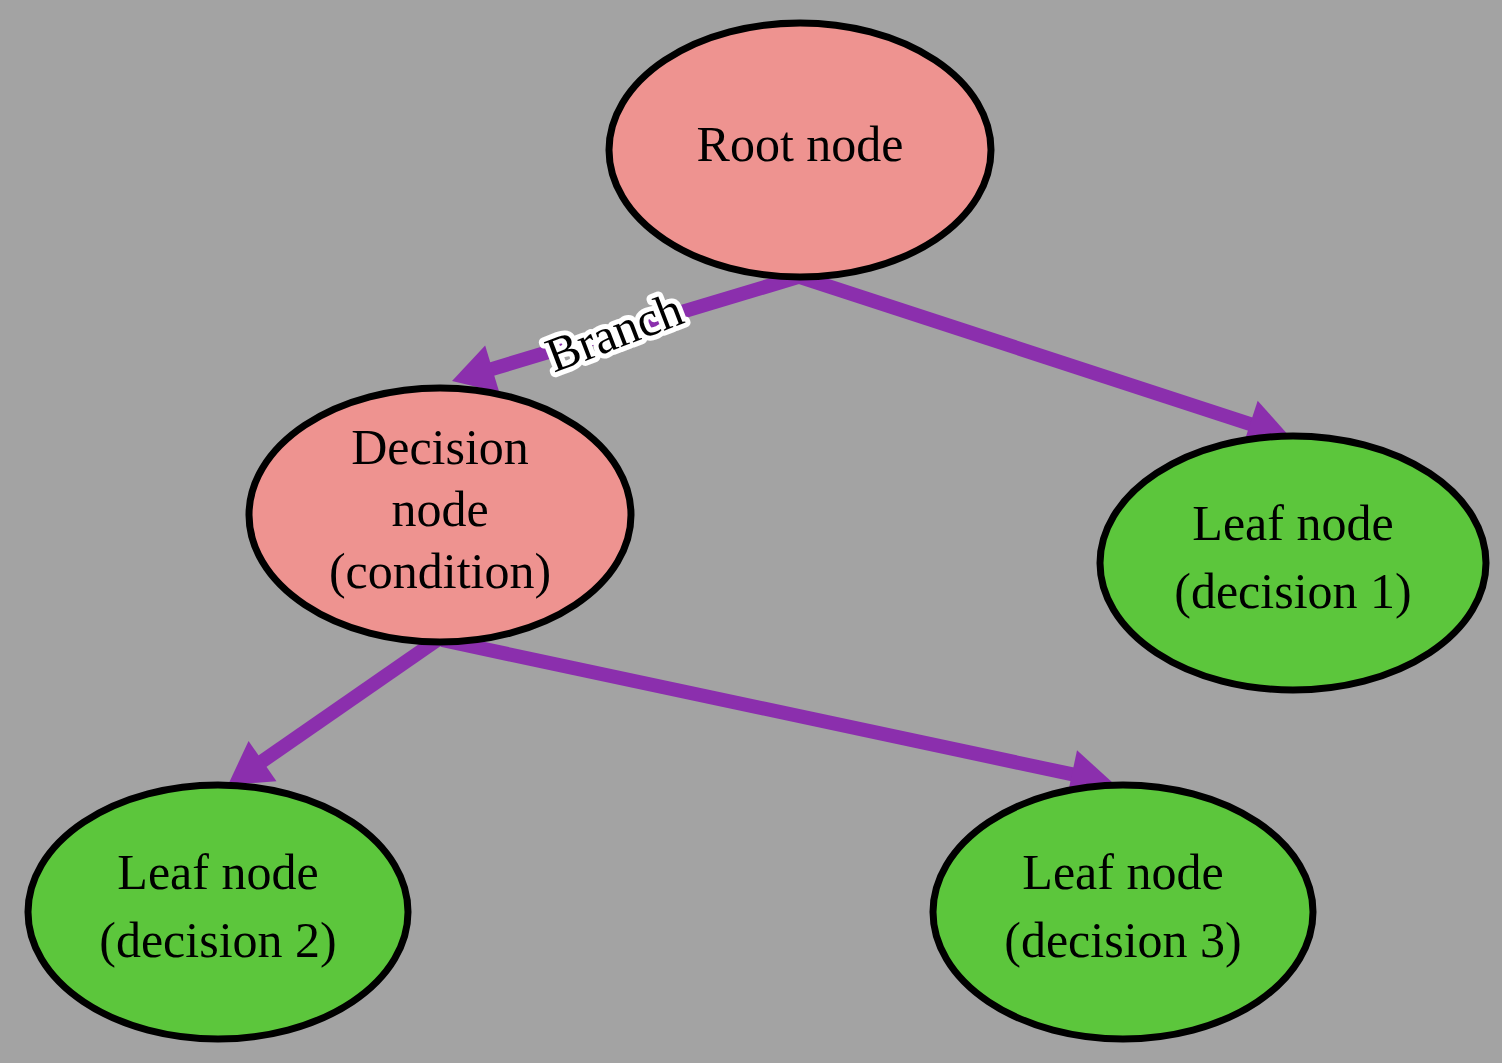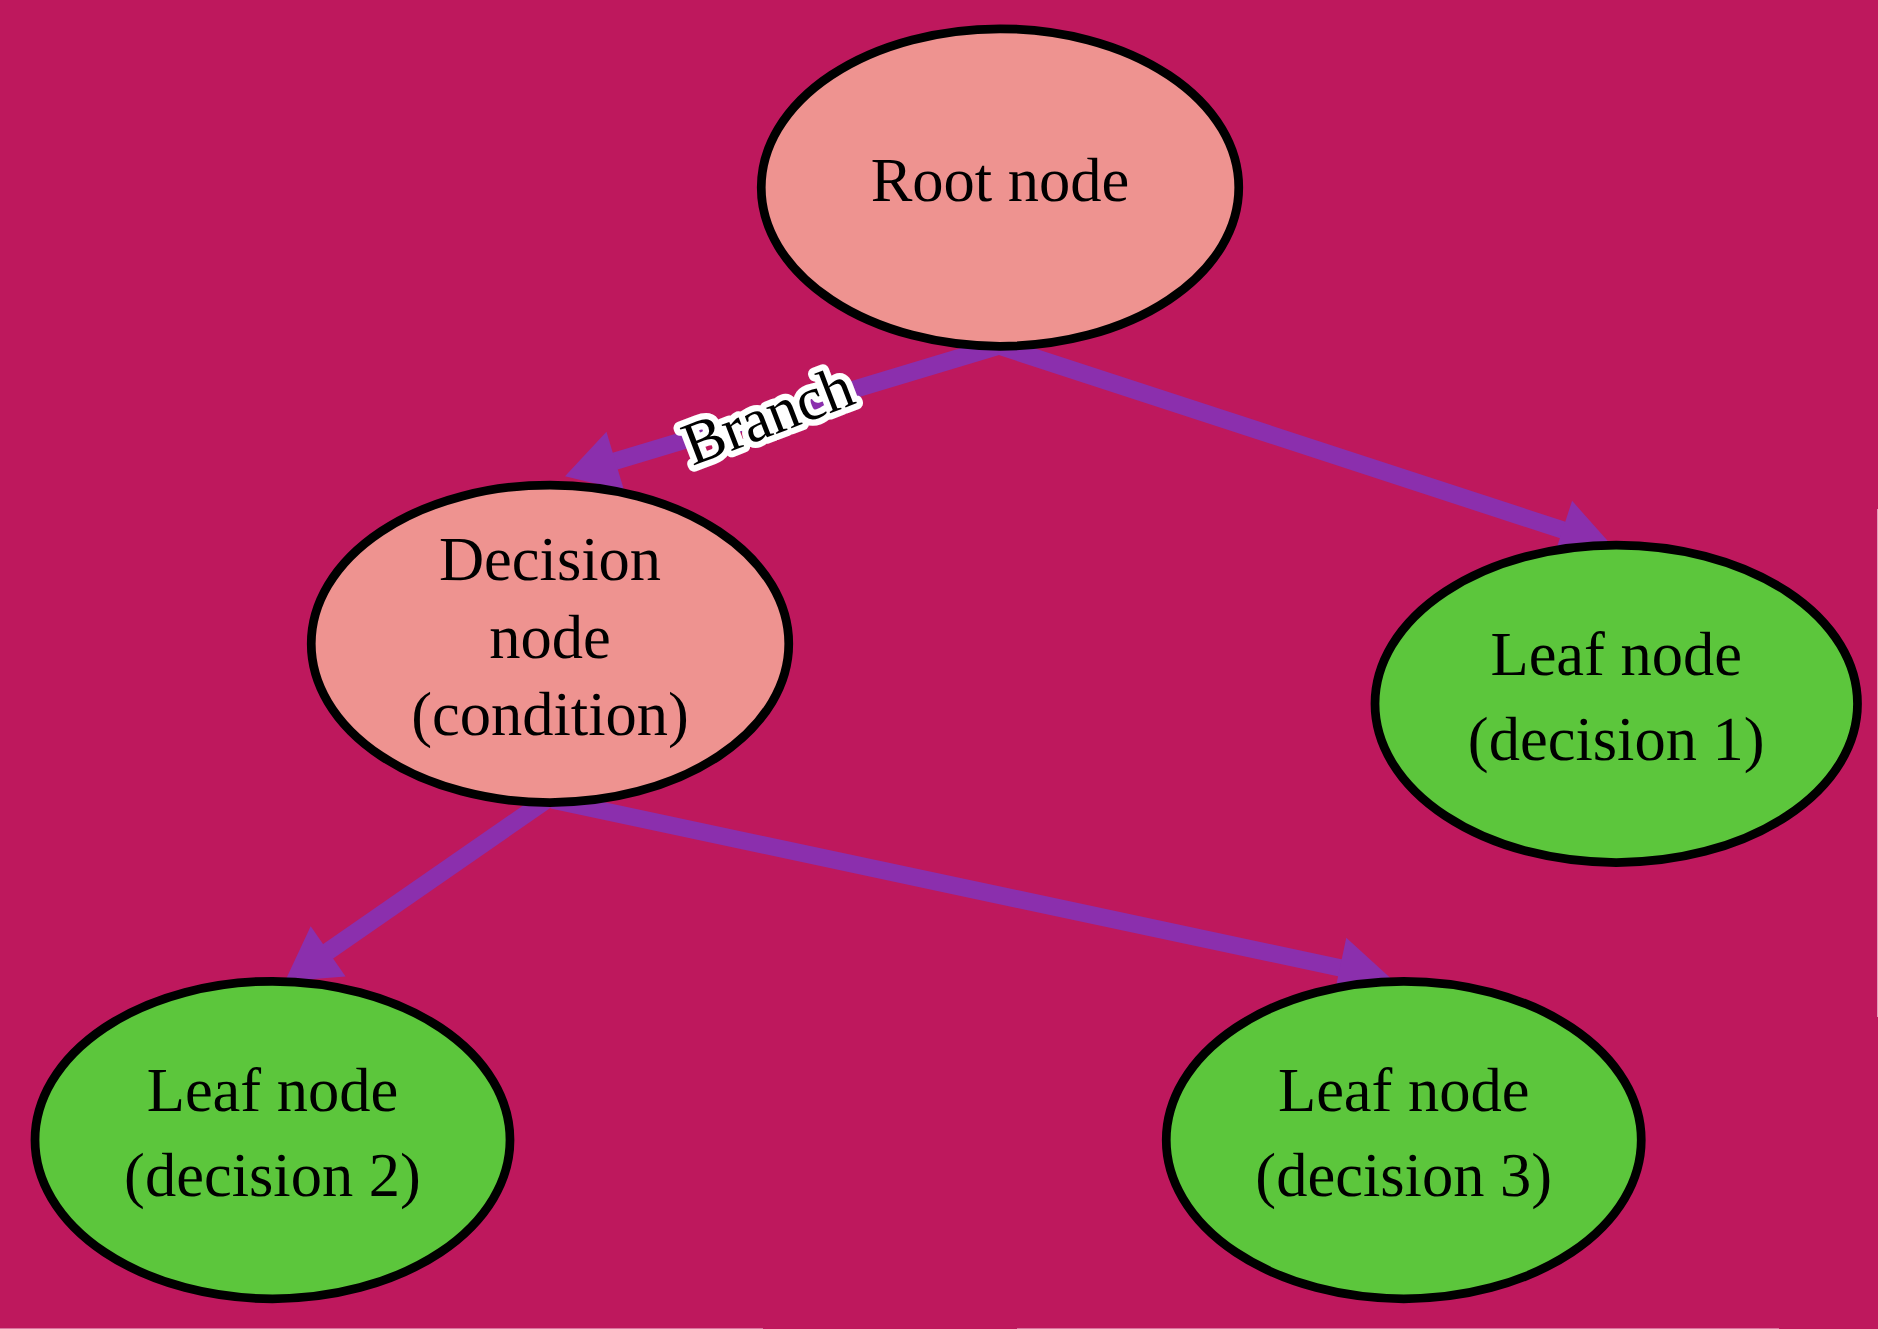--- a/index.html
+++ b/index.html
@@ -11,21 +11,21 @@
   body {
     width: 1502px;
     height: 1063px;
     overflow: hidden;
     font-family: "Liberation Serif", "DejaVu Serif", serif;
   }
   #diagram-root {
     position: relative;
     width: 1502px;
     height: 1063px;
-    background: #be185d;
+    background: #a3a3a3;
   }
   svg.diagram-canvas {
     position: absolute;
     left: 0;
     top: 0;
     width: 1502px;
     height: 1063px;
     display: block;
   }
   .node-ellipse {

